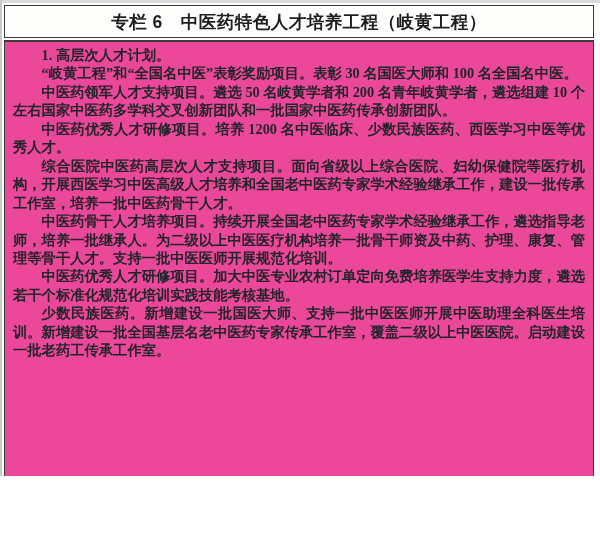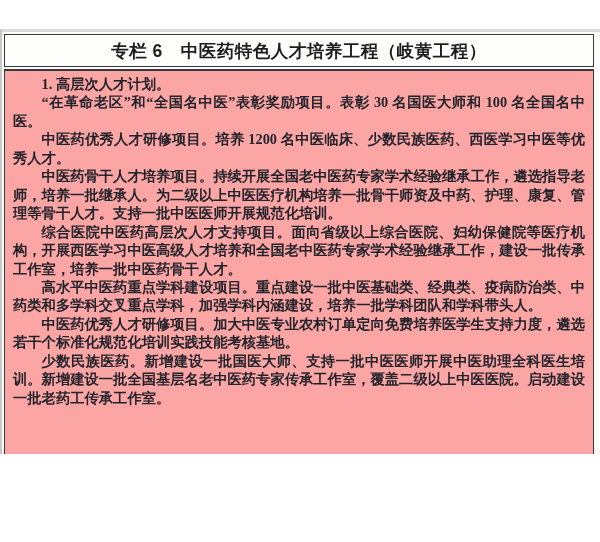--- a/index.html
+++ b/index.html
@@ -3,25 +3,24 @@
 <meta charset="utf-8">
 <style>
   html, body {
     margin: 0;
     padding: 0;
     background: #ffffff;
   }
   .page {
     position: relative;
     width: 600px;
-    height: 425px;
+    height: 476px;
     background: #fdfdfb;
     overflow: hidden;
     font-family: "Liberation Serif", serif;
-    margin-top: 29px;
   }
   
   .edge-top {
     position: absolute; left: 0; top: 0;
     width: 600px; height: 3px;
     background: #d9d9d7;
   }
   .edge-left {
     position: absolute; left: 0; top: 0;
     width: 2px; height: 542px;
@@ -46,21 +45,21 @@
     color: #1e1e22;
     white-space: nowrap;
   }
   .body-box {
     position: absolute;
     left: 4px; top: 40px;
     width: 590px; height: 499px;
     box-sizing: border-box;
     border: 1.5px solid #3a3a3a;
     border-top-width: 2px;
-    background: #fca5a5;
+    background: #ec4899;
     padding: 4px 8px 2px 8px;
     overflow: hidden;
   }
   .para {
     margin: 0;
     text-indent: 2em;
     text-align: justify;
     font-size: 14.3px;
     line-height: 18.45px;
     color: #23242b;
@@ -81,32 +80,32 @@
   <div class="edge-top"></div>
   <div class="edge-left"></div>
 
   <div class="title-box">
     <span class="title-text">专栏 6　中医药特色人才培养工程（岐黄工程）</span>
   </div>
 
   <div class="body-box">
     <p class="para"><span class="lead">1. 高层次人才计划。</span></p>
 
-    <p class="para"><span class="lead">“在革命老区”和“全国名中医”表彰奖励项目。</span><span class="rest">表彰 30 名国医大师和 100 名全国名中医。</span></p>
+    <p class="para"><span class="lead">“岐黄工程”和“全国名中医”表彰奖励项目。</span><span class="rest">表彰 30 名国医大师和 100 名全国名中医。</span></p>
 
+    <p class="para"><span class="lead">中医药领军人才支持项目。</span><span class="rest">遴选 50 名岐黄学者和 200 名青年岐黄学者，遴选组建 10 个左右国家中医药多学科交叉创新团队和一批国家中医药传承创新团队。</span></p>
 
     <p class="para"><span class="lead">中医药优秀人才研修项目。</span><span class="rest">培养 1200 名中医临床、少数民族医药、西医学习中医等优秀人才。</span></p>
 
+    <p class="para"><span class="lead">综合医院中医药高层次人才支持项目。</span><span class="rest">面向省级以上综合医院、妇幼保健院等医疗机构，开展西医学习中医高级人才培养和全国老中医药专家学术经验继承工作，建设一批传承工作室，培养一批中医药骨干人才。</span></p>
+
     <p class="para"><span class="lead">中医药骨干人才培养项目。</span><span class="rest">持续开展全国老中医药专家学术经验继承工作，遴选指导老师，培养一批继承人。为二级以上中医医疗机构培养一批骨干师资及中药、护理、康复、管理等骨干人才。支持一批中医医师开展规范化培训。</span></p>
-
-    <p class="para"><span class="lead">综合医院中医药高层次人才支持项目。</span><span class="rest">面向省级以上综合医院、妇幼保健院等医疗机构，开展西医学习中医高级人才培养和全国老中医药专家学术经验继承工作，建设一批传承工作室，培养一批中医药骨干人才。</span></p>
 
 
 
 
 
-    <p class="para"><span class="lead">高水平中医药重点学科建设项目。</span><span class="rest">重点建设一批中医基础类、经典类、疫病防治类、中药类和多学科交叉重点学科，加强学科内涵建设，培养一批学科团队和学科带头人。</span></p>
 
     <p class="para"><span class="lead">中医药优秀人才研修项目。</span><span class="rest">加大中医专业农村订单定向免费培养医学生支持力度，遴选若干个标准化规范化培训实践技能考核基地。</span></p>
 
     <p class="para"><span class="lead">少数民族医药。</span><span class="rest">新增建设一批国医大师、支持一批中医医师开展中医助理全科医生培训。新增建设一批全国基层名老中医药专家传承工作室，覆盖二级以上中医医院。启动建设一批老药工传承工作室。</span></p>
   </div>
 </div>
 
 </body></html>

